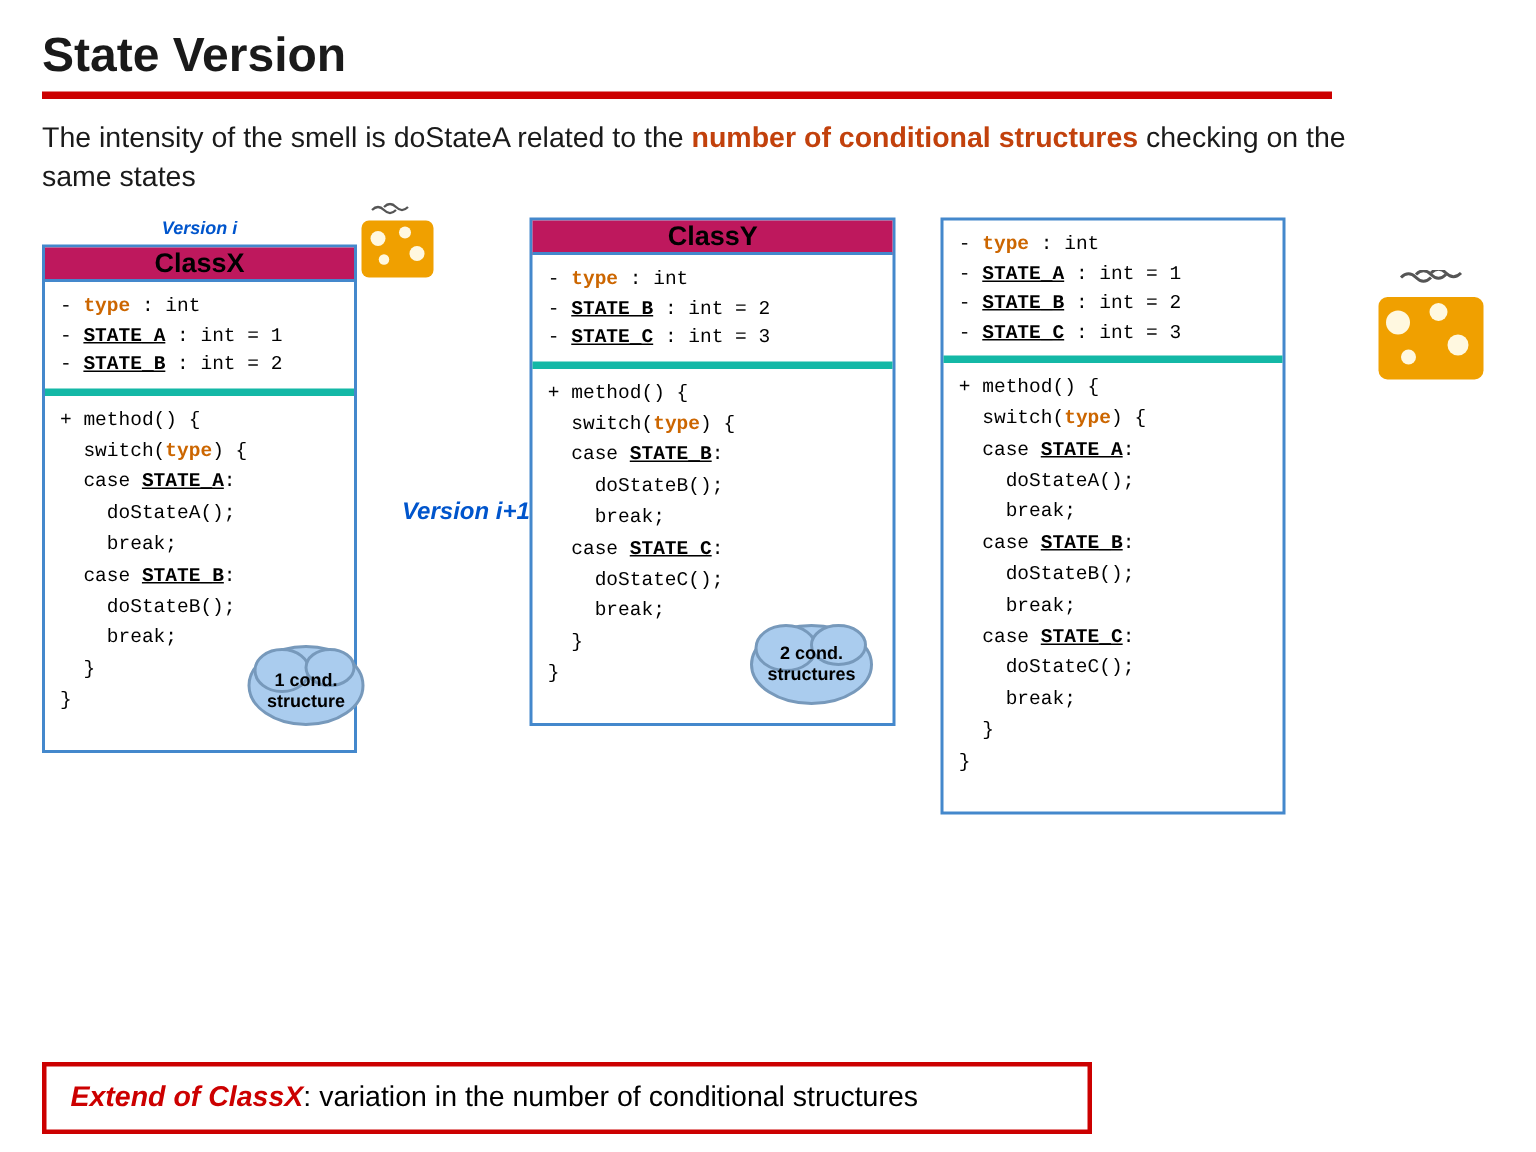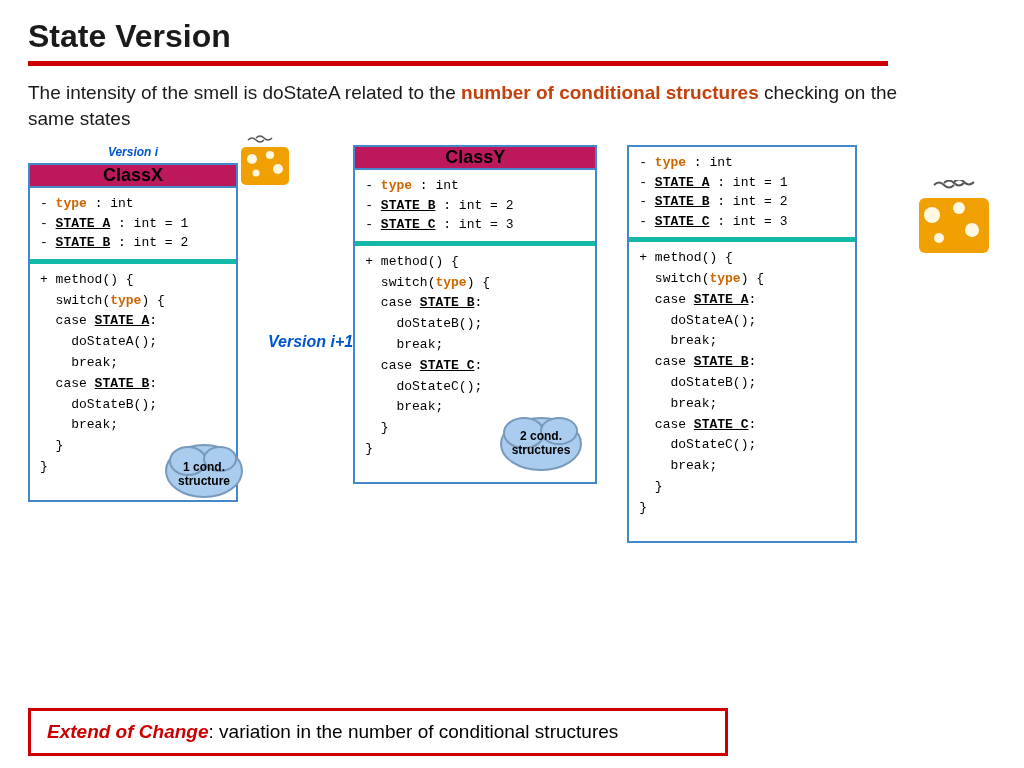--- a/index.html
+++ b/index.html
@@ -220,21 +220,21 @@
             <rect x="3" y="12" width="48" height="38" rx="5" fill="#f0a000"></rect>
             <circle cx="14" cy="24" r="5" fill="#fff8e0"></circle>
             <circle cx="32" cy="20" r="4" fill="#fff8e0"></circle>
             <circle cx="40" cy="34" r="5" fill="#fff8e0"></circle>
             <circle cx="18" cy="38" r="3.5" fill="#fff8e0"></circle>
           </svg>
         </div>
       </div>
 
       <div style="position:relative; margin-top:4px; width:210px;">
-        <div style="position:absolute; right:-10px; bottom:3px;">
+        <div style="position:absolute; right:-10px; bottom:16px;">
           <svg width="88" height="72" viewBox="0 0 88 72">
             <ellipse cx="44" cy="44" rx="38" ry="26" fill="#aaccee" stroke="#7799bb" stroke-width="2"></ellipse>
             <ellipse cx="28" cy="34" rx="18" ry="14" fill="#aaccee" stroke="#7799bb" stroke-width="2"></ellipse>
             <ellipse cx="60" cy="32" rx="16" ry="12" fill="#aaccee" stroke="#7799bb" stroke-width="2"></ellipse>
             <text x="44" y="44" text-anchor="middle" font-size="12" font-weight="bold" fill="#000">1 cond.</text>
             <text x="44" y="58" text-anchor="middle" font-size="12" font-weight="bold" fill="#000">structure</text>
           </svg>
         </div>
       </div>
     </div>
@@ -307,16 +307,16 @@
             </div>
           </div>
         </div>
 
       </div>
     </div>
 
   </div>
 
   <div class="bottom-box">
-    <span class="italic-red">Extend of Change</span><span>: variation in the number of conditional structures</span>
+    <span class="italic-red">Extend of ClassX</span><span>: variation in the number of conditional structures</span>
   </div>
 
 </div>
 
 </body></html>

